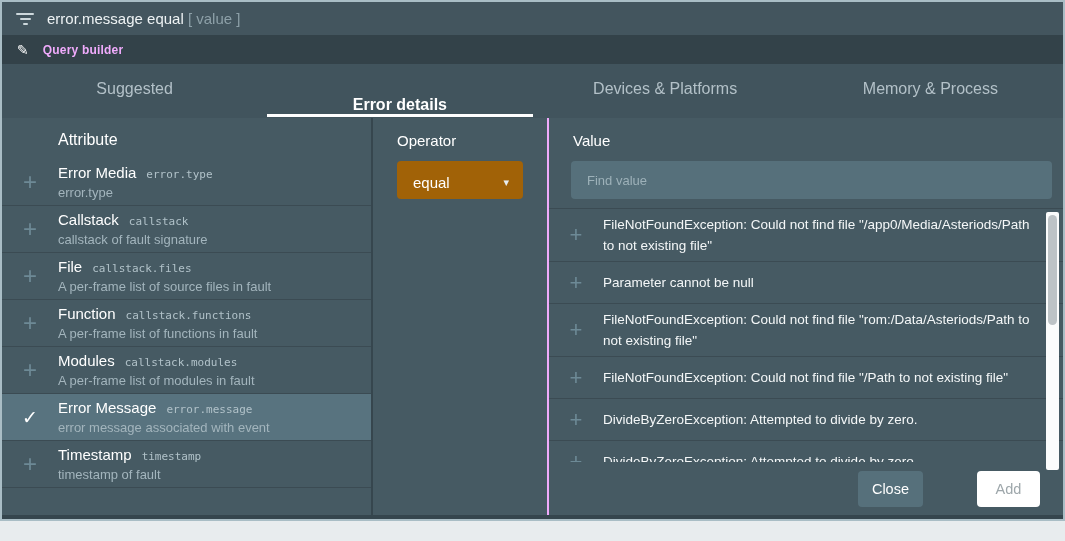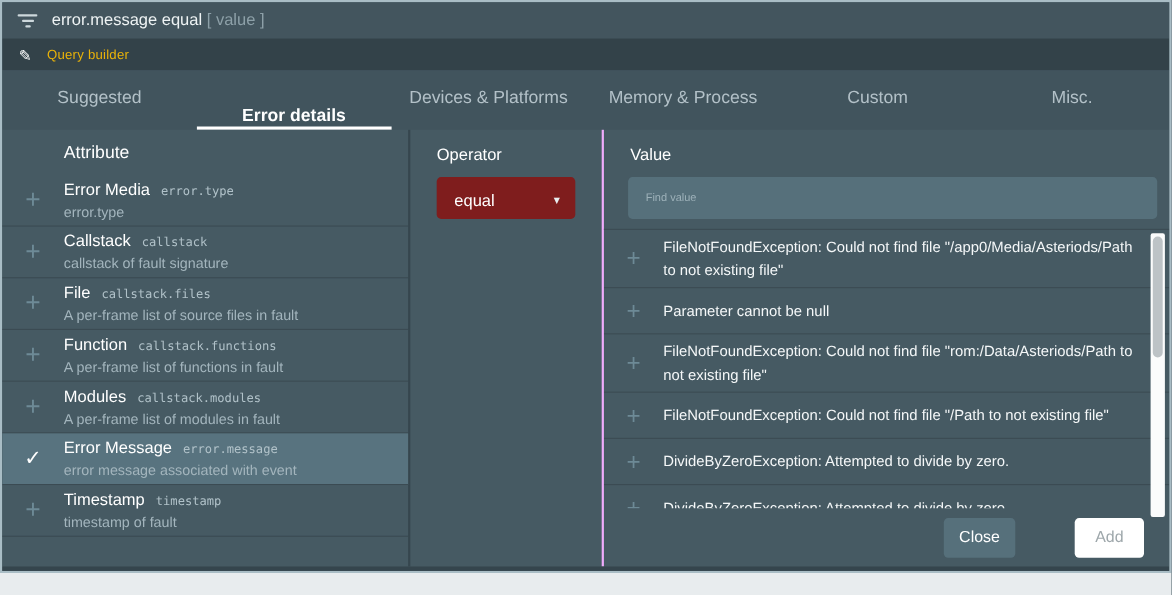--- a/index.html
+++ b/index.html
@@ -27,26 +27,26 @@
   .filter-icon i:nth-child(3) { width: 5px; }
   .title-text { color: #eef3f4; font-size: 15px; white-space: nowrap; }
   .title-muted { color: #8da0a8; }
 
   
   .toolbar {
     height: 29px; flex: none; background: #334249;
     display: flex; align-items: center; padding: 0 15px; gap: 14px;
   }
   .pencil-icon { color: #ffffff; font-size: 14px; line-height: 1; }
-  .toolbar-label { color: #eab308; font-size: 12px; font-weight: 400; letter-spacing: 0.2px; }
+  .toolbar-label { color: #f0abfc; font-size: 12px; font-weight: 700; letter-spacing: 0.2px; }
 
   
   .tabbar {
     height: 54px; flex: none; background: #41545d;
-    display: grid; grid-template-columns: repeat(6, 1fr);
+    display: grid; grid-template-columns: repeat(4, 1fr);
   }
   .tab {
     display: flex; align-items: center; justify-content: center;
     color: #b3c1c8; font-size: 16px;
     border-bottom: 3px solid transparent; cursor: pointer;
   }
   .tab.active { color: #ffffff; font-weight: 700; border-bottom-color: #ffffff; margin-top: 32px; }
 
   
   .content { flex: 1; display: flex; min-height: 0; background: #465a63; }
@@ -71,32 +71,32 @@
   }
   .attr-row.selected .attr-icon { color: #ffffff; font-size: 19px; font-weight: 700; }
   .attr-main { flex: 1; min-width: 0; padding-right: 10px; }
   .attr-line1 { display: flex; align-items: baseline; gap: 10px; }
   .attr-name { color: #ffffff; font-size: 15px; line-height: 21px; white-space: nowrap; }
   .attr-code { color: #b1c2c9; font-family: "DejaVu Sans Mono", monospace; font-size: 11px; white-space: nowrap; }
   .attr-desc { color: #a3b5bd; font-size: 13px; line-height: 19px; white-space: nowrap; }
 
   
   .op-select {
-    margin: 12px 24px 0 24px; height: 38px; background: #7f1d1d; border-radius: 4px;
+    margin: 12px 24px 0 24px; height: 38px; background: #a16207; border-radius: 4px;
     display: flex; align-items: center; justify-content: space-between;
     padding: 4px 14px 0 16px; cursor: pointer;
   }
   .op-select .op-label { color: #ffffff; font-size: 15px; }
   .caret-icon { color: #e8eef0; font-size: 11px; line-height: 1; }
 
   
   .val-input {
     margin: 12px 11px 0 22px; height: 38px; flex: none;
     background: #56707b; border: none; border-radius: 4px;
-    padding: 0 16px; color: #ffffff; font-size: 10px; outline: none;
+    padding: 0 16px; color: #ffffff; font-size: 13px; outline: none;
     font-family: "Liberation Sans", "DejaVu Sans", sans-serif;
   }
   .val-input::placeholder { color: #9db1b9; opacity: 1; }
 
   .val-list { margin-top: 9px; height: 254px; flex: none; overflow: hidden; border-top: 1px solid #3b4b53; }
   .val-row {
     display: flex; align-items: center; min-height: 42px;
     border-bottom: 1px solid #3b4b53; padding: 5px 0; cursor: pointer;
   }
   .val-icon {

